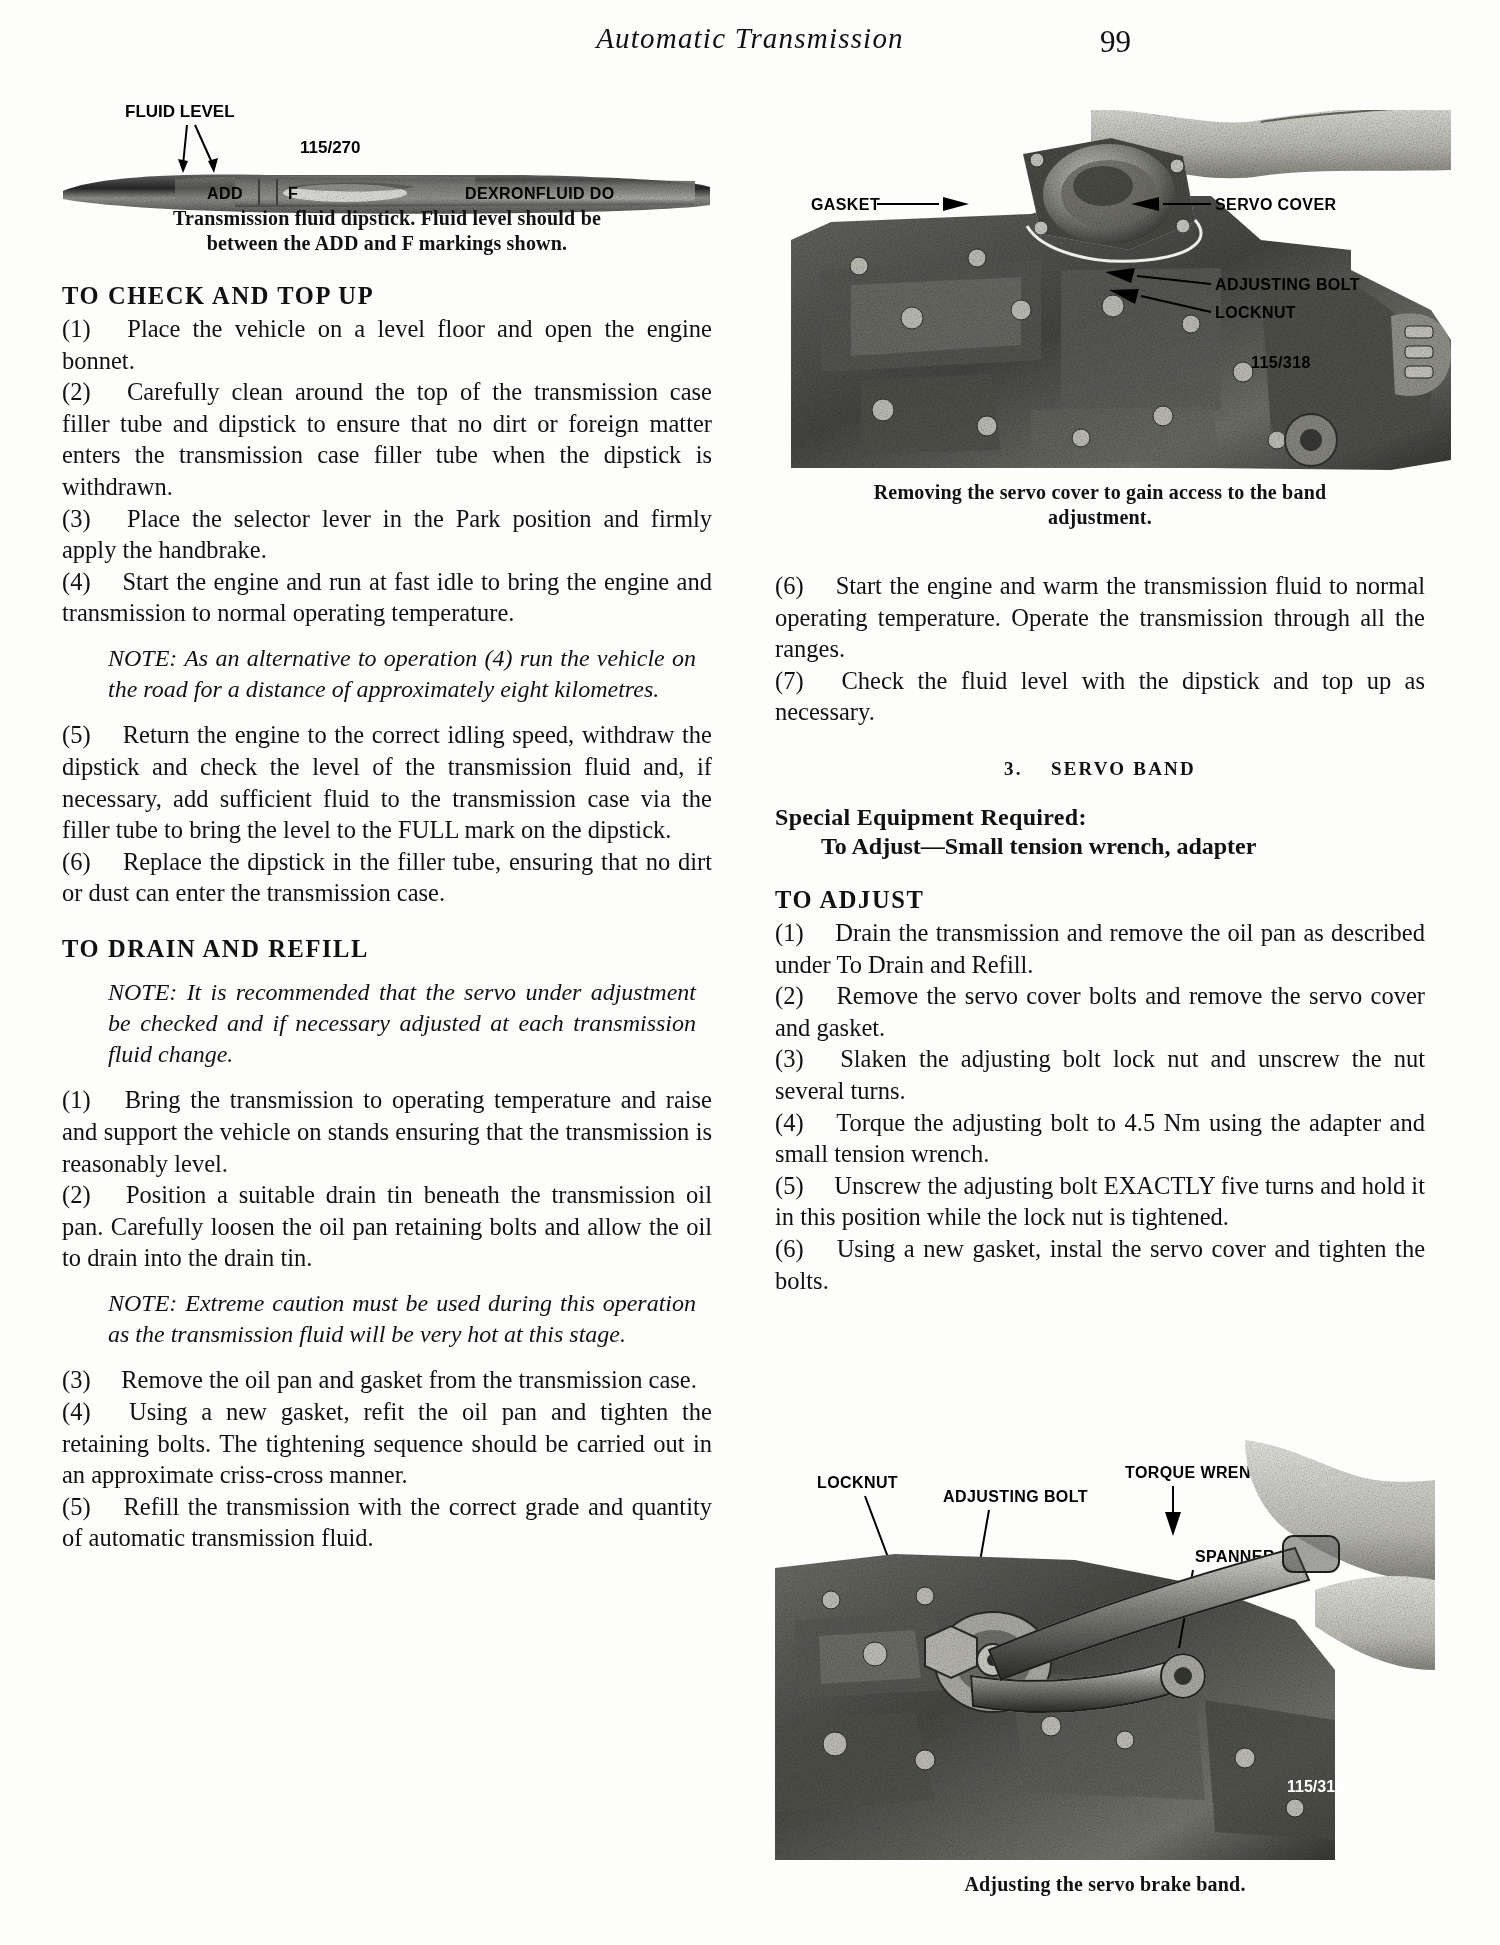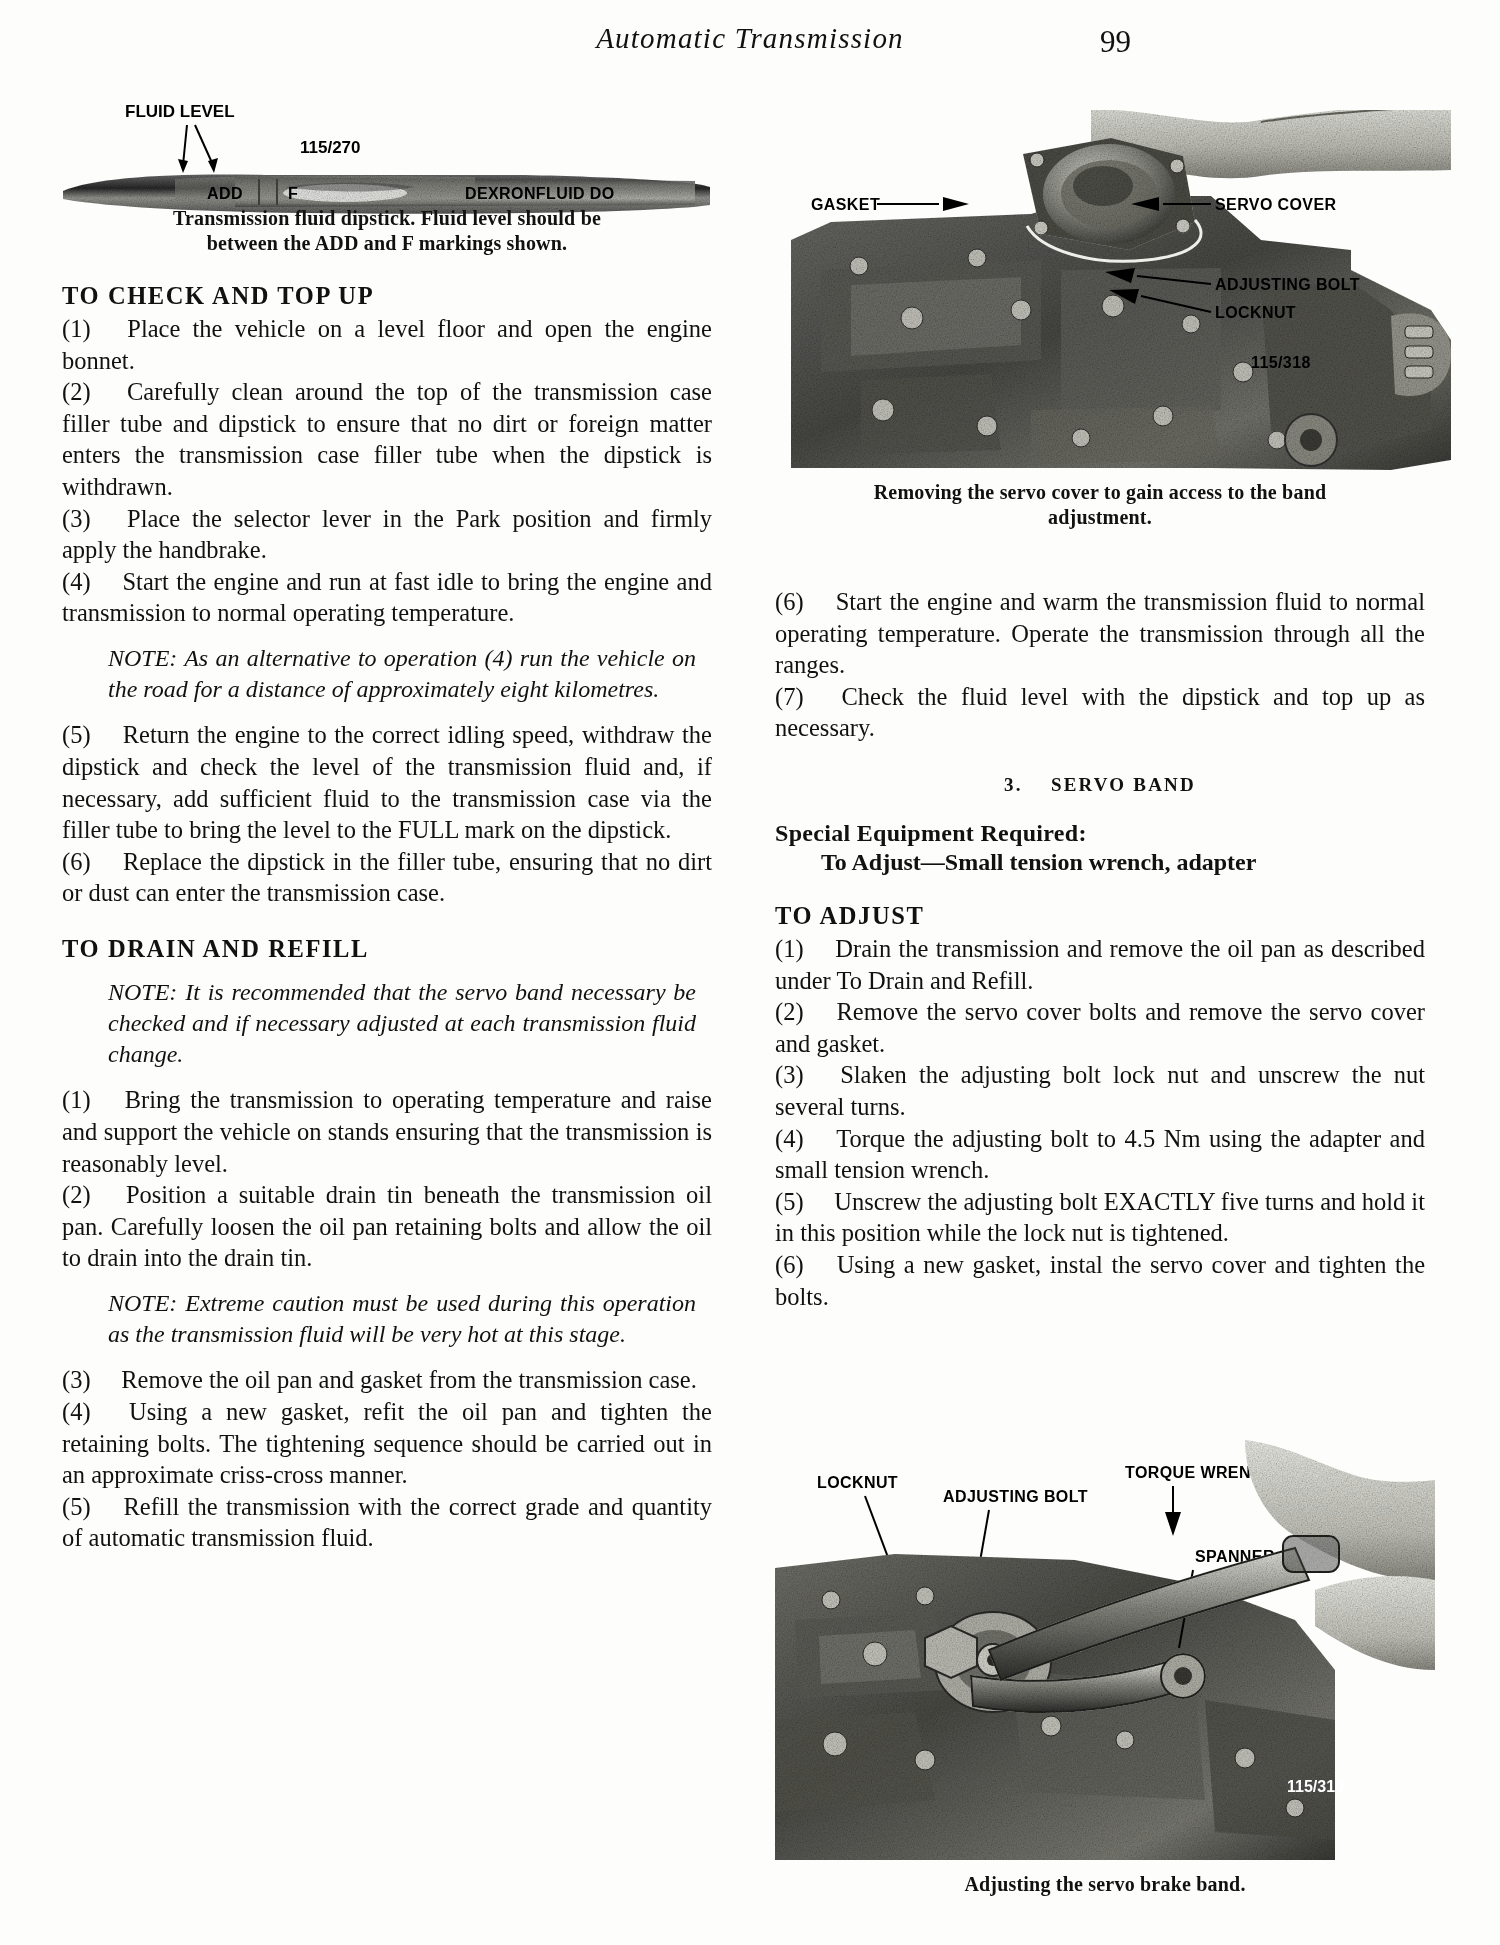--- a/index.html
+++ b/index.html
@@ -220,40 +220,40 @@
     <p class="body">(3)  Place the selector lever in the Park position and firmly apply the handbrake.</p>
     <p class="body">(4)  Start the engine and run at fast idle to bring the engine and transmission to normal operating temperature.</p>
 
     <p class="note">NOTE: As an alternative to operation (4) run the vehicle on the road for a distance of approximately eight kilometres.</p>
 
     <p class="body">(5)  Return the engine to the correct idling speed, withdraw the dipstick and check the level of the transmission fluid and, if necessary, add sufficient fluid to the transmission case via the filler tube to bring the level to the FULL mark on the dipstick.</p>
     <p class="body">(6)  Replace the dipstick in the filler tube, ensuring that no dirt or dust can enter the transmission case.</p>
 
     <h3 class="head">TO DRAIN AND REFILL</h3>
 
-    <p class="note">NOTE: It is recommended that the servo band necessary be checked and if necessary adjusted at each transmission fluid change.</p>
+    <p class="note">NOTE: It is recommended that the servo under adjustment be checked and if necessary adjusted at each transmission fluid change.</p>
 
     <p class="body">(1)  Bring the transmission to operating temperature and raise and support the vehicle on stands ensuring that the transmission is reasonably level.</p>
     <p class="body">(2)  Position a suitable drain tin beneath the transmission oil pan. Carefully loosen the oil pan retaining bolts and allow the oil to drain into the drain tin.</p>
 
     <p class="note">NOTE: Extreme caution must be used during this operation as the transmission fluid will be very hot at this stage.</p>
 
     <p class="body">(3)  Remove the oil pan and gasket from the transmission case.</p>
     <p class="body">(4)  Using a new gasket, refit the oil pan and tighten the retaining bolts. The tightening sequence should be carried out in an approximate criss-cross manner.</p>
     <p class="body">(5)  Refill the transmission with the correct grade and quantity of automatic transmission fluid.</p>
   </div>
 
   <div class="col col-right" style="top:480px;">
 
     <div class="caption just">
       <span>Removing the servo cover to gain access to the band</span><br>
       <span style="display:block;text-align:center">adjustment.</span>
     </div>
 
-    <p class="body" style="margin-top:56px;">(6)  Start the engine and warm the transmission fluid to normal operating temperature. Operate the transmission through all the ranges.</p>
+    <p class="body" style="margin-top:40px;">(6)  Start the engine and warm the transmission fluid to normal operating temperature. Operate the transmission through all the ranges.</p>
     <p class="body">(7)  Check the fluid level with the dipstick and top up as necessary.</p>
 
     <h3 class="head center">3.  SERVO BAND</h3>
 
     <h4 class="sub">Special Equipment Required:</h4>
     <div class="subline">To Adjust—Small tension wrench, adapter</div>
 
     <h3 class="head">TO ADJUST</h3>
 
     <p class="body">(1)  Drain the transmission and remove the oil pan as described under To Drain and Refill.</p>

